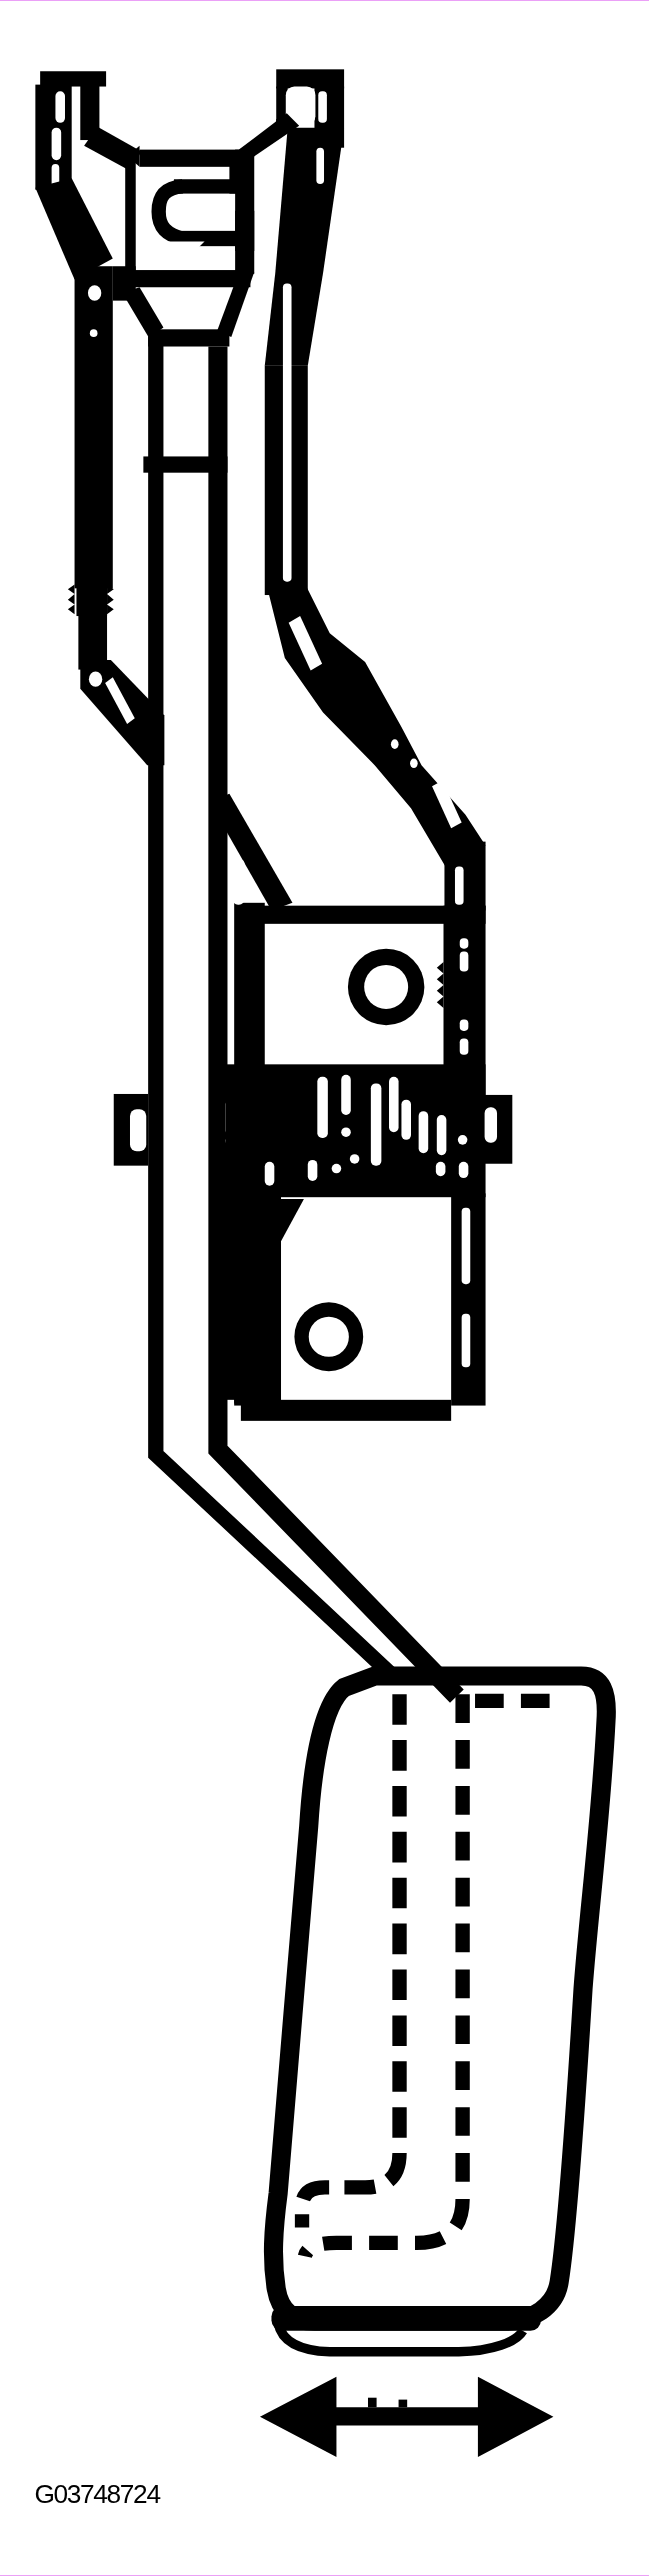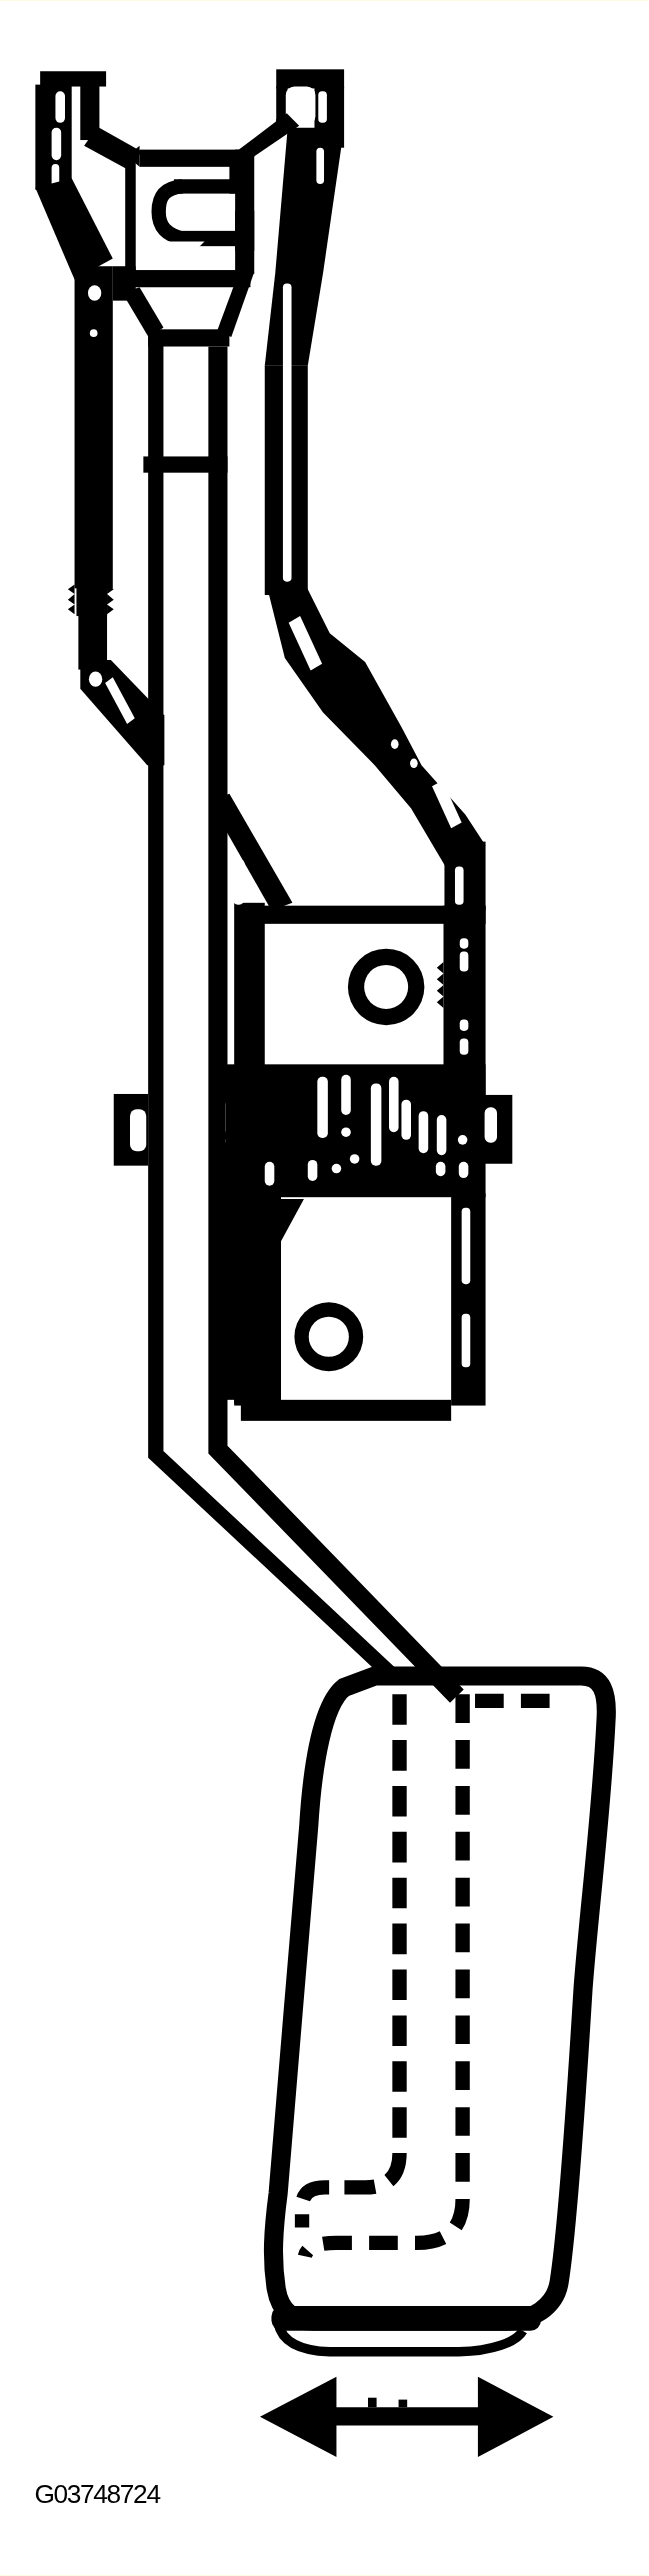--- a/index.html
+++ b/index.html
@@ -1,16 +1,16 @@
 <!DOCTYPE html>
 <html><head>
 <meta charset="utf-8">
 <style>
   html,body{margin:0;padding:0;background:#fff;}
-  #page{width:649px;height:2576px;position:relative;background:#fef9c3;}
+  #page{width:649px;height:2576px;position:relative;background:#d946ef;}
   svg{display:block;}
   text{font-family:"Liberation Sans", sans-serif;}
 </style>
 </head>
 <body>
 <div id="page">
 <svg width="649" height="2576" viewBox="0 0 679 2694" xmlns="http://www.w3.org/2000/svg">
 <rect x="0" y="0" width="679" height="2694" fill="#ffffff"></rect>
 <g fill="#000000" stroke="none">
 

